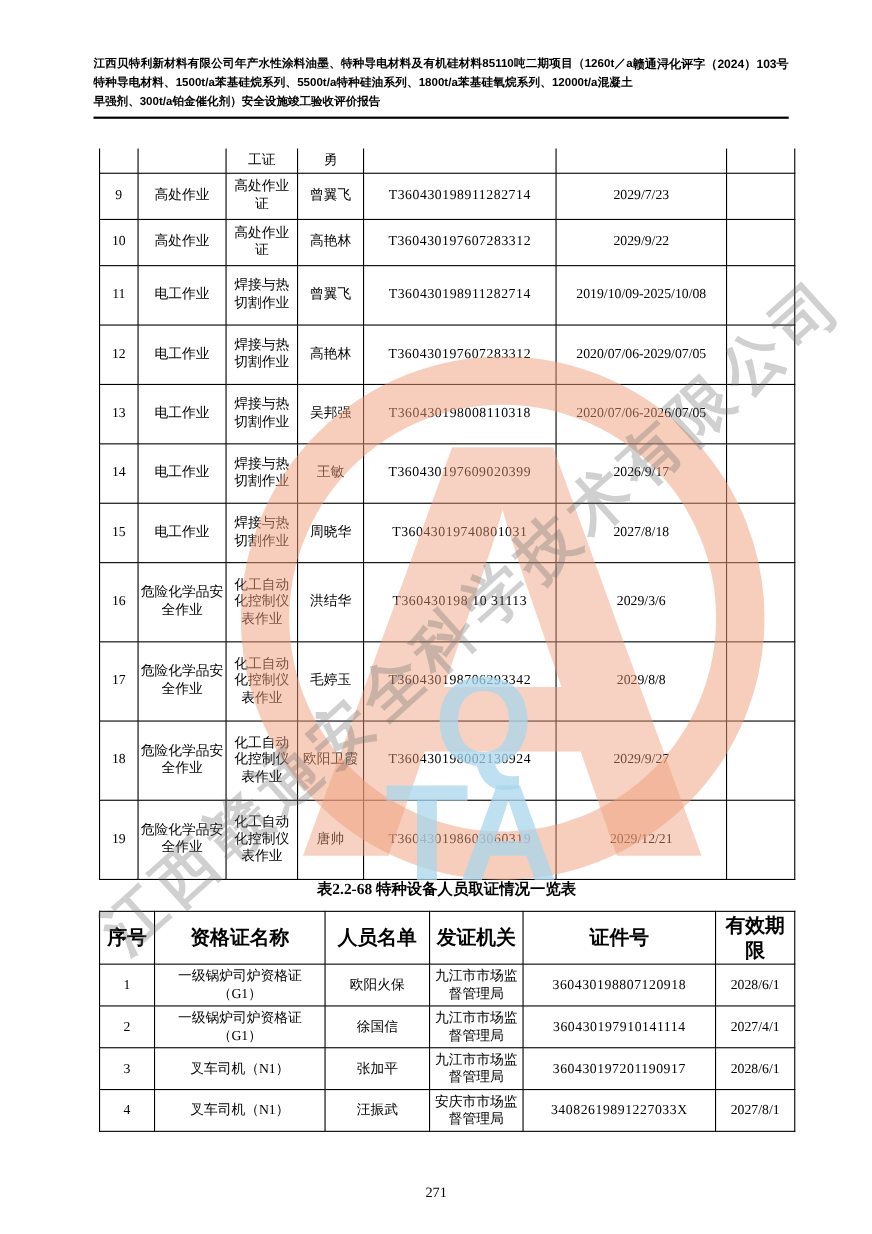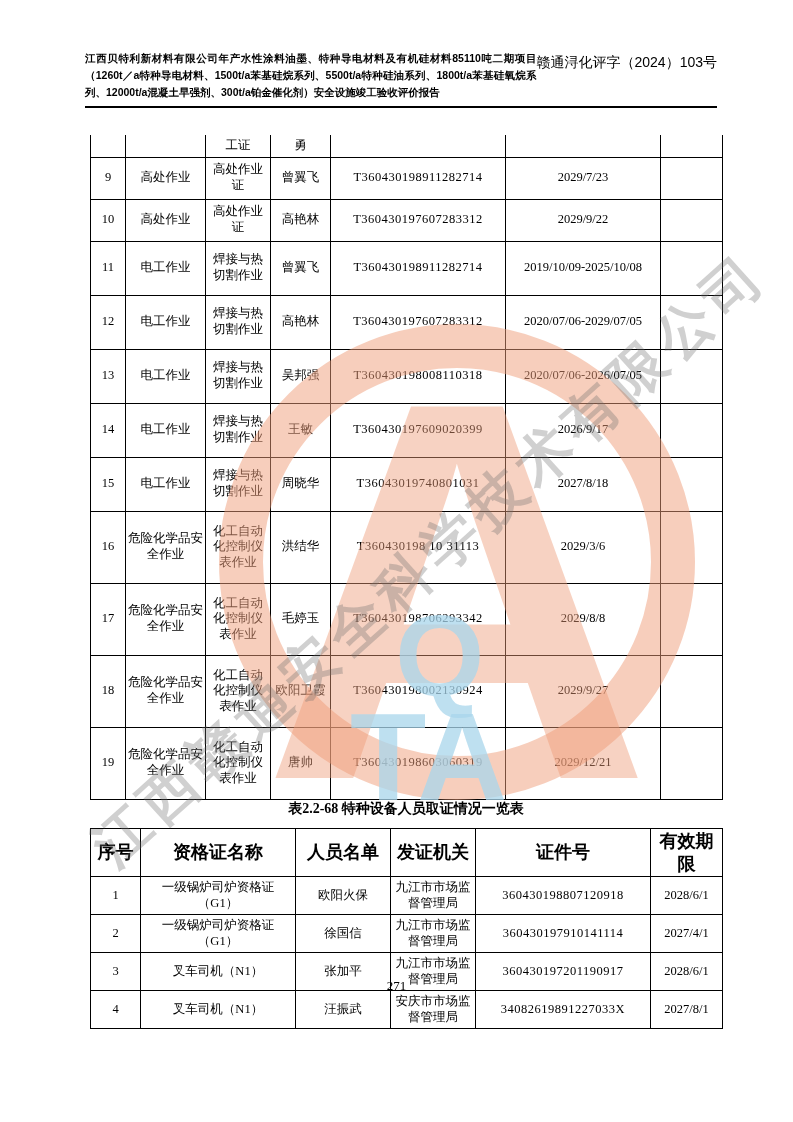--- a/index.html
+++ b/index.html
@@ -9,21 +9,21 @@
     background:#ffffff; overflow:hidden;
     font-family:"Liberation Serif", serif; color:#000;
   }
   
   .doc-header {
     position:absolute; left:85px; top:50px; width:632px;
     font-family:"Liberation Sans", sans-serif;
     font-weight:bold; font-size:10.5px; line-height:1.6;
     text-align:justify; color:#000;
   }
-  .doc-number { float:right; font-size:14px; font-weight:normal; margin-top:1px; }
+  .doc-number { float:right; font-size:11px; font-weight:bold; margin-top:1px; }
   .header-rule {
     position:absolute; left:85px; top:106px; width:632px;
     border-top:2px solid #000;
   }
   
   table { border-collapse:collapse; table-layout:fixed; }
   td, th {
     border:1.5px solid #000; text-align:center; vertical-align:middle;
     font-size:12.5px; line-height:1.25; padding:1px 2px; overflow:hidden;
     font-family:"Liberation Serif", serif; font-weight:normal;
@@ -38,21 +38,21 @@
     position:absolute; left:90px; top:800px; width:632px;
     text-align:center; font-family:"Liberation Serif", serif;
     font-weight:bold; font-size:14px;
   }
   .t2 { position:absolute; left:90px; top:828px; width:632px; }
   .t2 tr.hd th { height:22px; font-weight:bold; font-size:18px;
     font-family:"Liberation Sans", sans-serif; }
   .t2 tr.dr td { height:38px; }
   
   .page-footer {
-    position:absolute; left:0; top:978px; width:100%;
+    position:absolute; left:0; top:1076px; width:100%;
     text-align:center; font-size:13px; font-family:"Liberation Serif", serif;
   }
   
   .watermark { position:absolute; left:0; top:0; width:793px; height:1122px;
     pointer-events:none; z-index:5; }
   .wm-diagonal {
     position:absolute; left:430px; top:560px;
     transform:translate(-50%,-50%) rotate(-42deg);
     white-space:nowrap; font-family:"Liberation Sans", sans-serif;
     font-weight:bold; font-size:56px; letter-spacing:7px;

